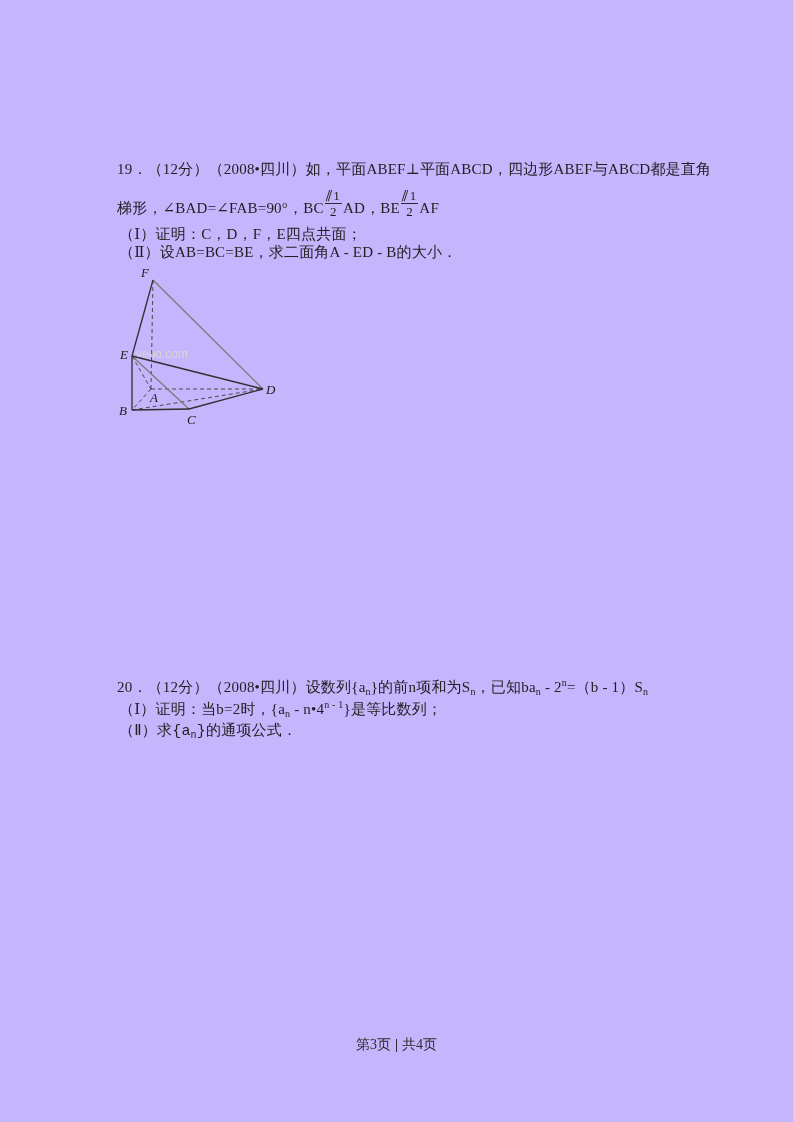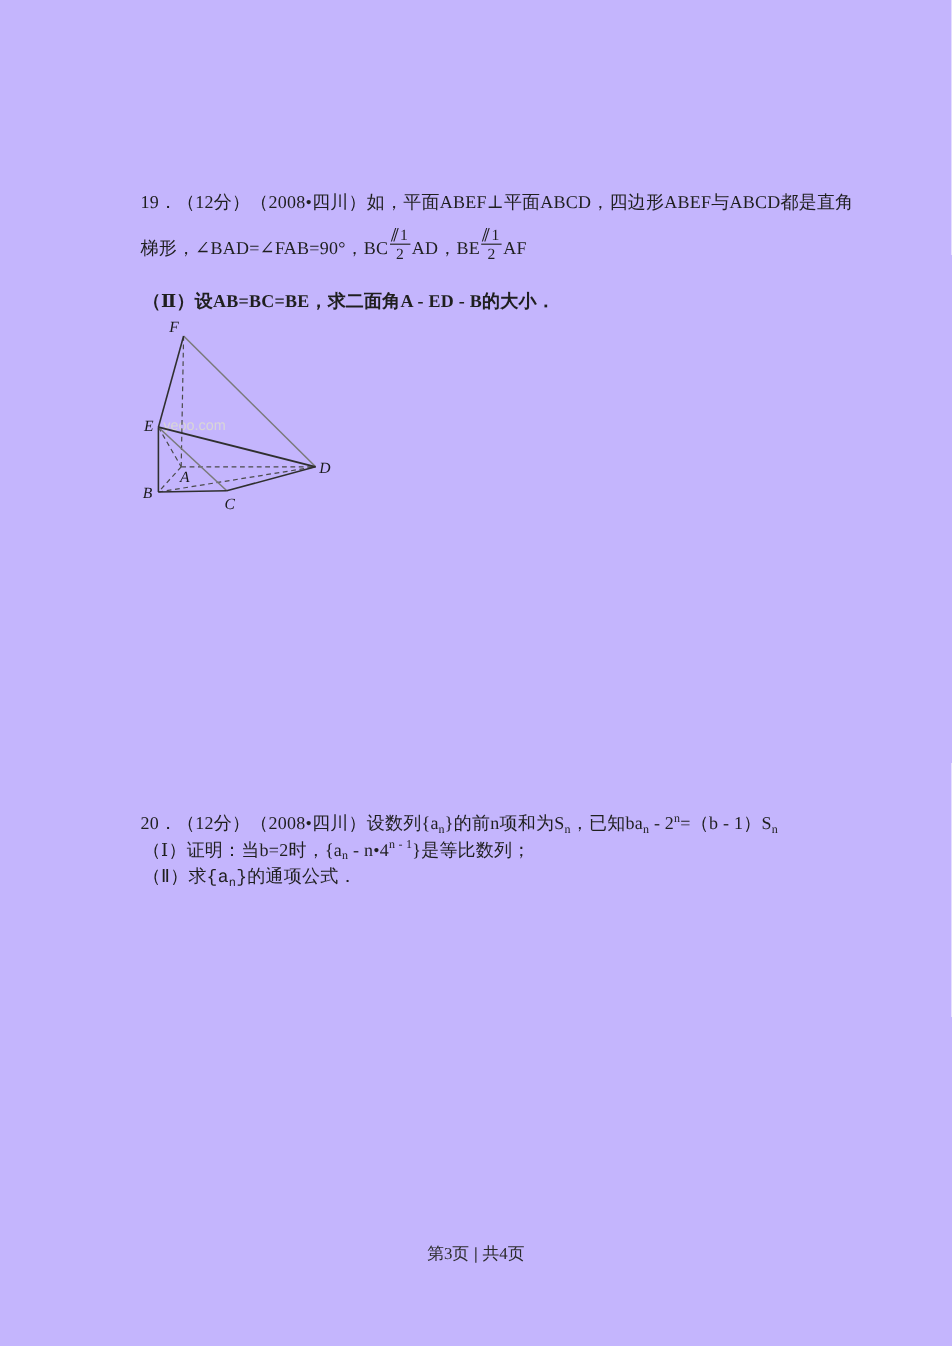--- a/index.html
+++ b/index.html
@@ -111,22 +111,25 @@
     <span class="pareq">
       <span class="pe-top">
         <span class="pe-par">∥</span>
         <span class="pe-num">1</span>
       </span>
       <span class="pe-bot">2</span>
     </span>
     <span>AF</span>
   </div>
 
+  <div class="line" style="left:119px; top:225px;">
+    <span>（Ⅰ）证明：C，D，F，E四点共面；</span>
+  </div>
 
-  <div class="line" style="left:119px; top:243px;font-weight:bold;">
+  <div class="line" style="left:119px; top:243px;">
     <span>（Ⅱ）设AB=BC=BE，求二面角A - ED - B的大小．</span>
   </div>
 
   <div class="figure-wrap">
     <svg width="180" height="168" viewBox="0 0 180 168">
 
       <text class="watermark-text" x="24" y="93">yeoo.com</text>
 
       <line x1="41" y1="15" x2="39" y2="124" stroke="#4a4a4a" stroke-width="1" stroke-dasharray="4 3"></line>
       <line x1="20" y1="91" x2="39" y2="124" stroke="#4a4a4a" stroke-width="1" stroke-dasharray="4 3"></line>

